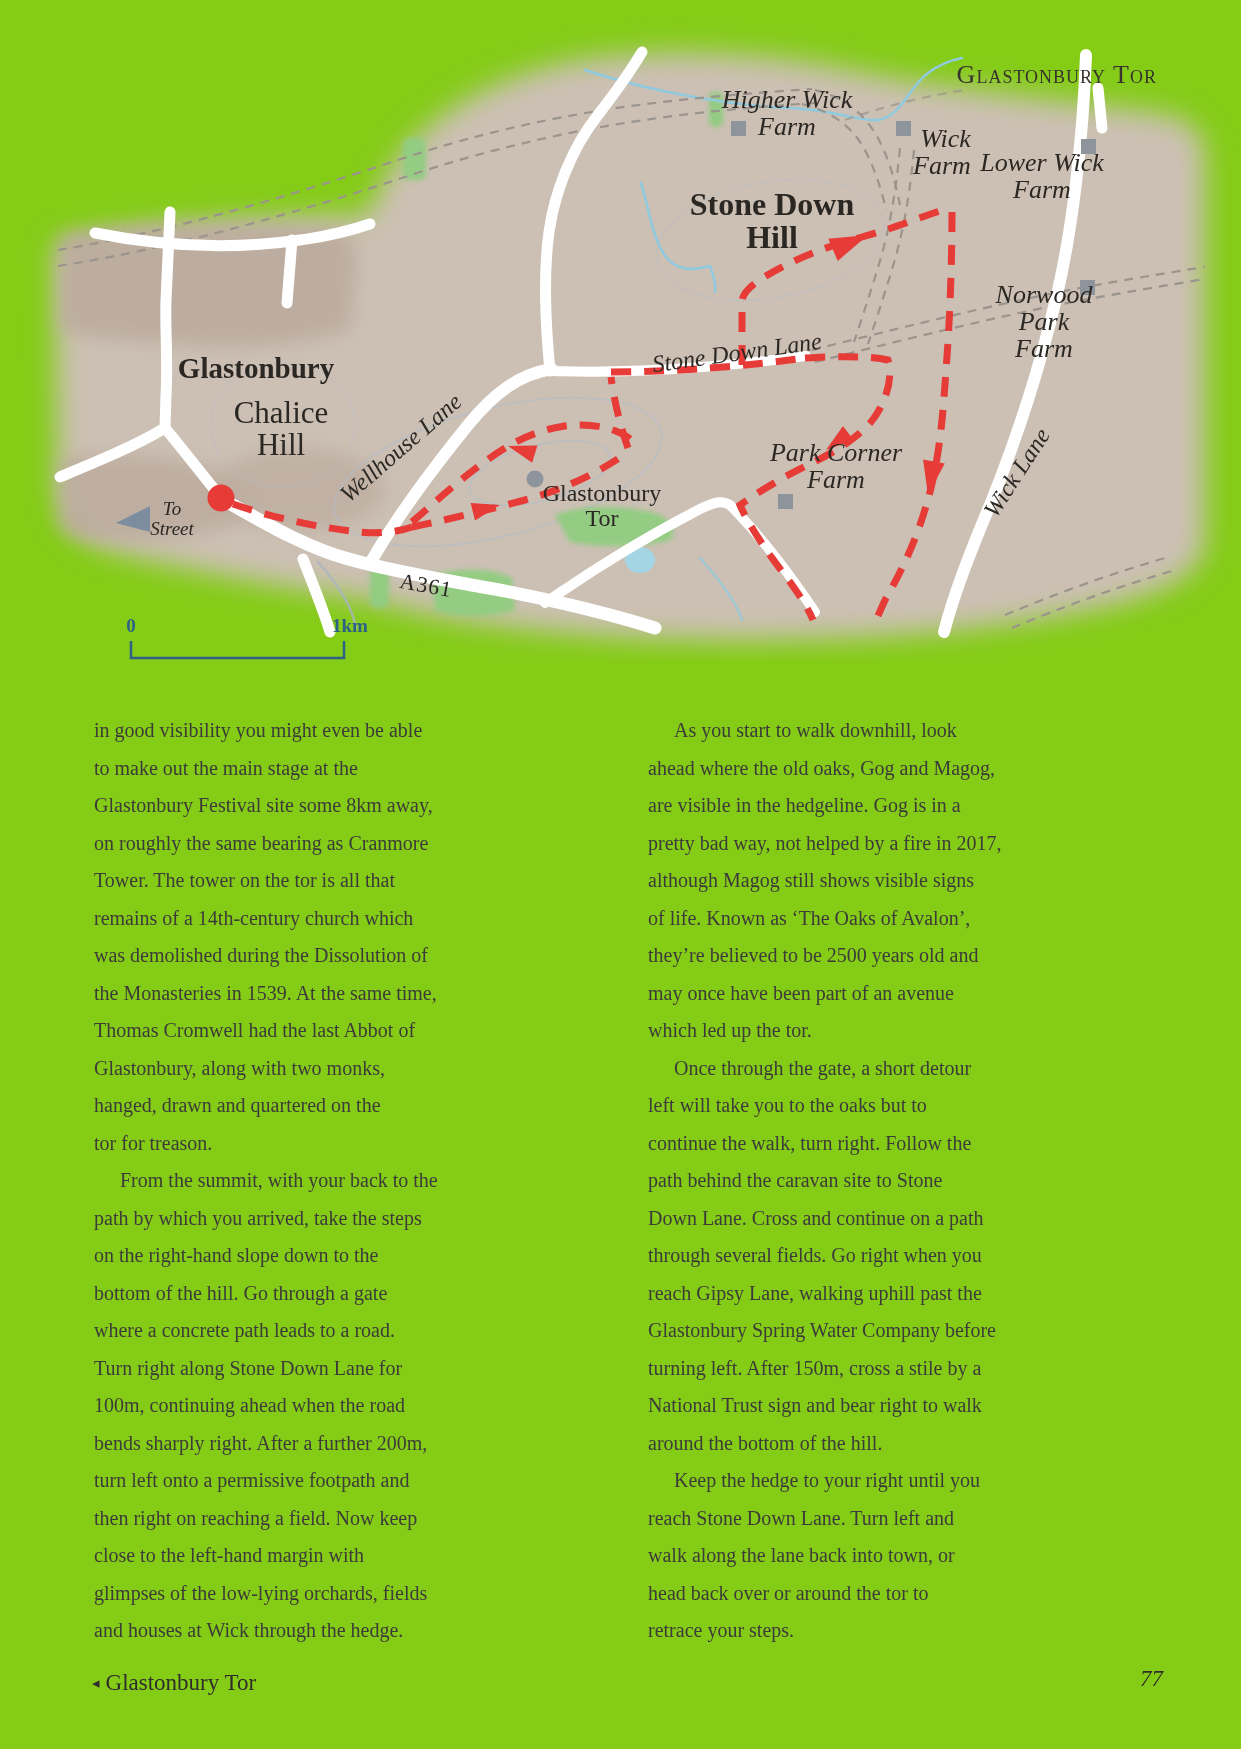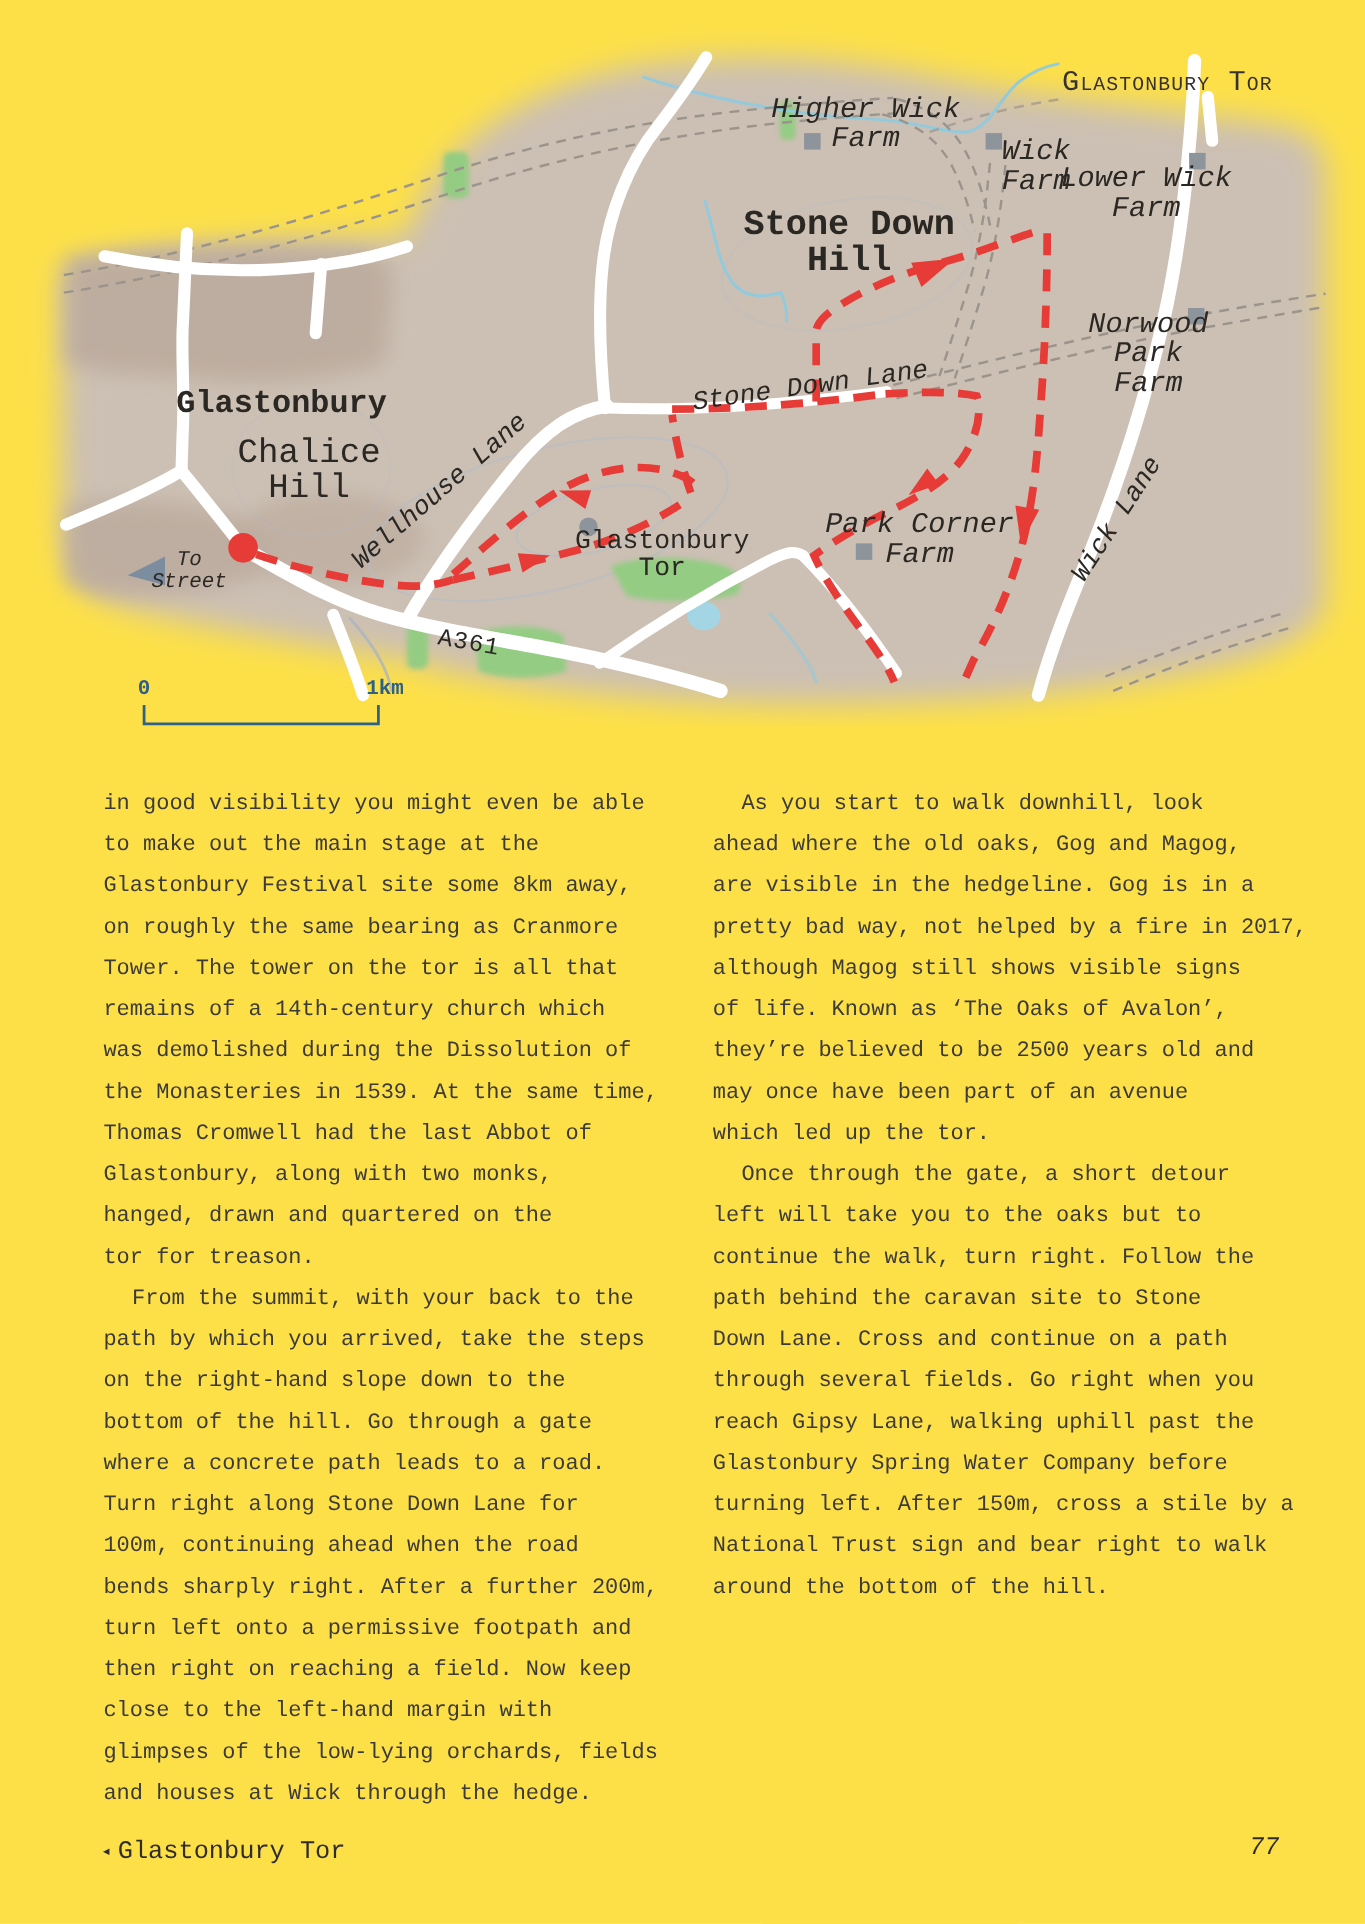--- a/index.html
+++ b/index.html
@@ -1,17 +1,17 @@
 <!DOCTYPE html>
 <html><head>
 <meta charset="utf-8">
 <style>
   html,body{margin:0;padding:0;background:#ffffff;}
-  #page{position:relative;width:1241px;height:1749px;background:#fde047;overflow:hidden;
-        font-family:Liberation Mono, monospace;color:#3d3b39;}
+  #page{position:relative;width:1241px;height:1749px;background:#84cc16;overflow:hidden;
+        font-family:Liberation Serif, serif;color:#3d3b39;}
   
   #map-svg{position:absolute;left:0;top:0;}
   .map-label{position:absolute;transform:translate(-50%,-50%);white-space:pre-line;
              text-align:center;color:#2b2824;line-height:1.04;font-size:26px;}
   .lbl-italic{font-style:italic;}
   .lbl-bold{font-weight:bold;}
   .scale-num{position:absolute;transform:translate(-50%,-50%);color:#2d6186;
              font-weight:bold;font-size:19px;}
   #map-title{position:absolute;top:60px;right:84px;font-variant-caps:small-caps;
              font-size:26px;letter-spacing:1px;color:#37322e;}
@@ -149,21 +149,21 @@
   <div class="map-label lbl-italic" style="left:1044px;top:322px;">Norwood
 Park
 Farm</div>
   <div class="map-label lbl-italic" style="left:737px;top:353px;font-size:24px;transform:translate(-50%,-50%) rotate(-8deg);">Stone Down Lane</div>
   <div class="map-label lbl-bold" style="left:256px;top:368px;font-size:29px;">Glastonbury</div>
   <div class="map-label" style="left:281px;top:429px;font-size:31px;">Chalice
 Hill</div>
   <div class="map-label lbl-italic" style="left:401px;top:448px;font-size:24px;transform:translate(-50%,-50%) rotate(-41deg);">Wellhouse Lane</div>
   <div class="map-label" style="left:602px;top:506px;font-size:24px;">Glastonbury
 Tor</div>
-  <div class="map-label lbl-italic" style="left:836px;top:491px;">Park Corner
+  <div class="map-label lbl-italic" style="left:836px;top:466px;">Park Corner
 Farm</div>
   <div class="map-label lbl-italic" style="left:1017px;top:473px;font-size:24px;transform:translate(-50%,-50%) rotate(-57deg);">Wick Lane</div>
   <div class="map-label lbl-italic" style="left:172px;top:519px;font-size:19px;">To
 Street</div>
   <div class="map-label" style="left:426px;top:586px;font-size:22px;letter-spacing:1px;transform:translate(-50%,-50%) rotate(10deg);">A361</div>
   <div class="scale-num" style="left:131px;top:626px;">0</div>
   <div class="scale-num" style="left:334px;top:626px;margin-left:16px;">1km</div>
 
   <div class="col" id="col-left">
     <p>in good visibility you might even be able
@@ -206,20 +206,25 @@
 left will take you to the oaks but to
 continue the walk, turn right. Follow the
 path behind the caravan site to Stone
 Down Lane. Cross and continue on a path
 through several fields. Go right when you
 reach Gipsy Lane, walking uphill past the
 Glastonbury Spring Water Company before
 turning left. After 150m, cross a stile by a
 National Trust sign and bear right to walk
 around the bottom of the hill.</p>
+    <p class="indent">Keep the hedge to your right until you
+reach Stone Down Lane. Turn left and
+walk along the lane back into town, or
+head back over or around the tor to
+retrace your steps.</p>
   </div>
 
   <div id="footer-left">
     <span class="tri">◂</span><span>Glastonbury Tor</span>
   </div>
   <div id="page-num">77</div>
 
 </div>
 
 </body></html>

